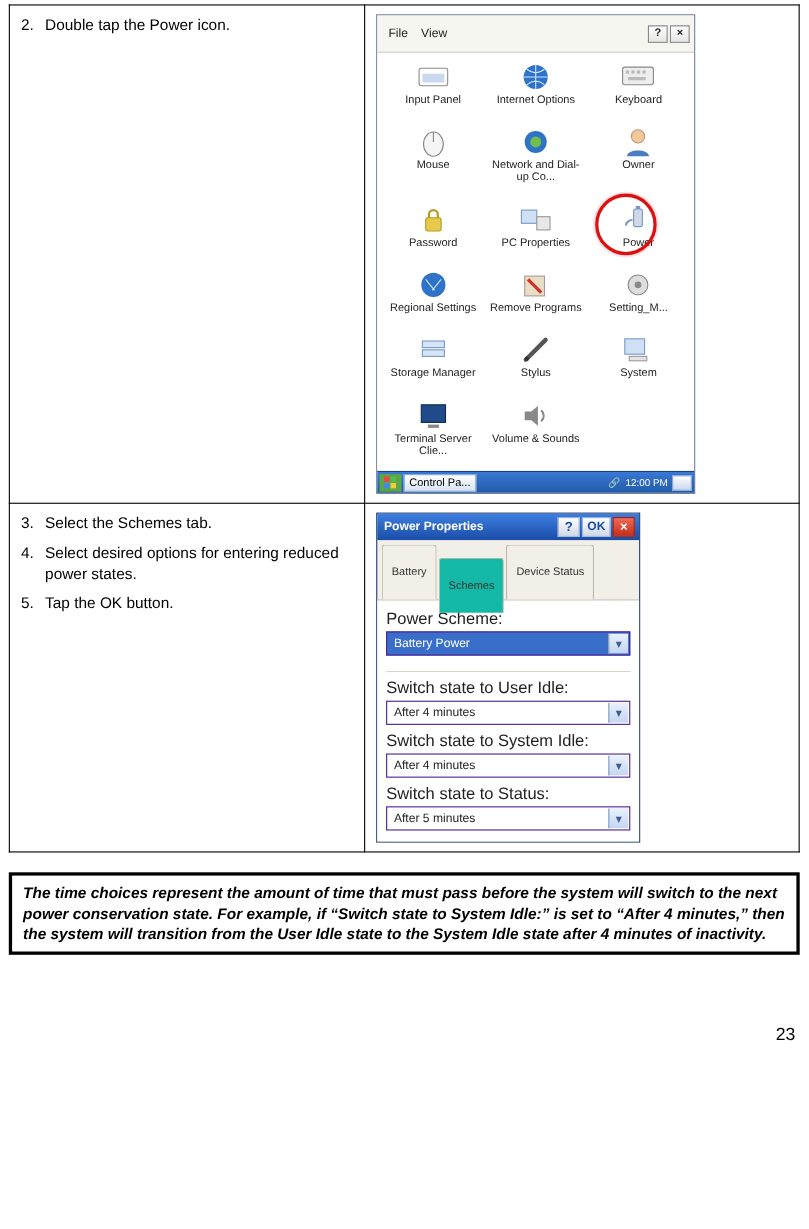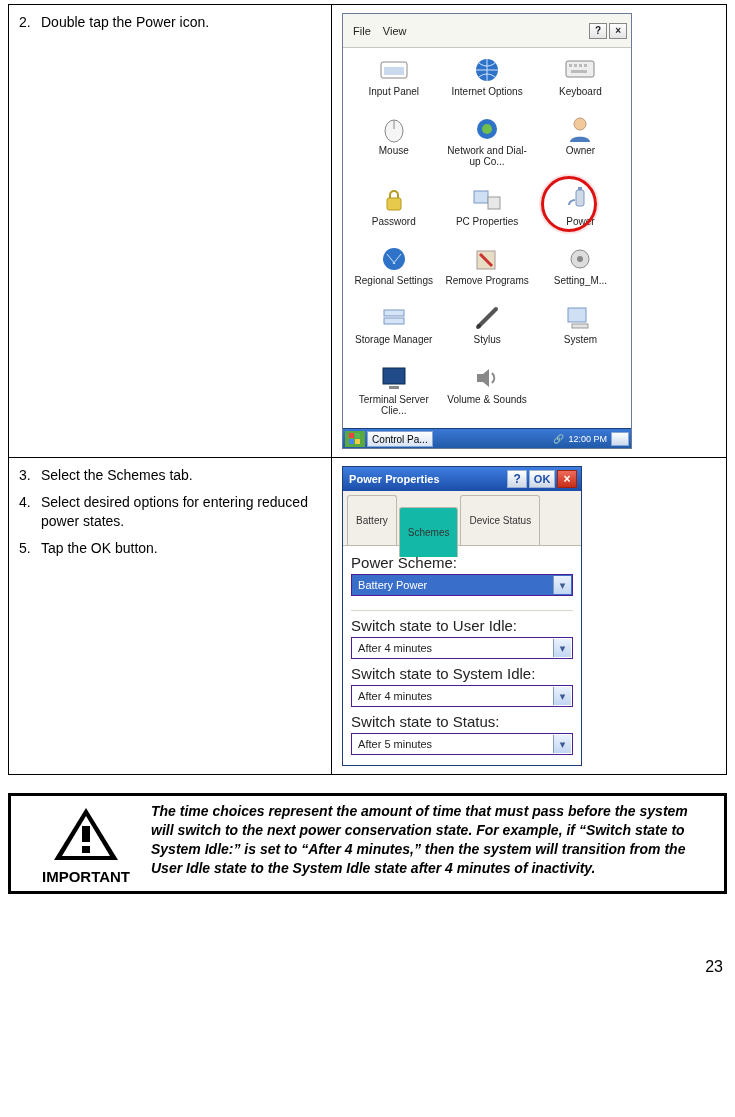--- a/index.html
+++ b/index.html
@@ -594,25 +594,16 @@
               <span class="arrow">▾</span>
             </div>
           </div>
         </div>
       </td>
     </tr>
   </tbody>
 </table>
 
 <div class="important-box">
-  <div class="important-left">
-    <svg width="72" height="62">
-      <polygon points="36,4 68,56 4,56" fill="#000"></polygon>
-      <polygon points="36,12 60,52 12,52" fill="#fff"></polygon>
-      <rect x="32" y="22" width="8" height="16" fill="#000"></rect>
-      <rect x="32" y="42" width="8" height="7" fill="#000"></rect>
-    </svg>
-    <div class="cap">IMPORTANT</div>
-  </div>
   <div class="important-text">The time choices represent the amount of time that must pass before the system will switch to the next power conservation state. For example, if “Switch state to System Idle:” is set to “After 4 minutes,” then the system will transition from the User Idle state to the System Idle state after 4 minutes of inactivity.</div>
 </div>
 
 <div class="page-number">23</div>
 
 </body></html>

